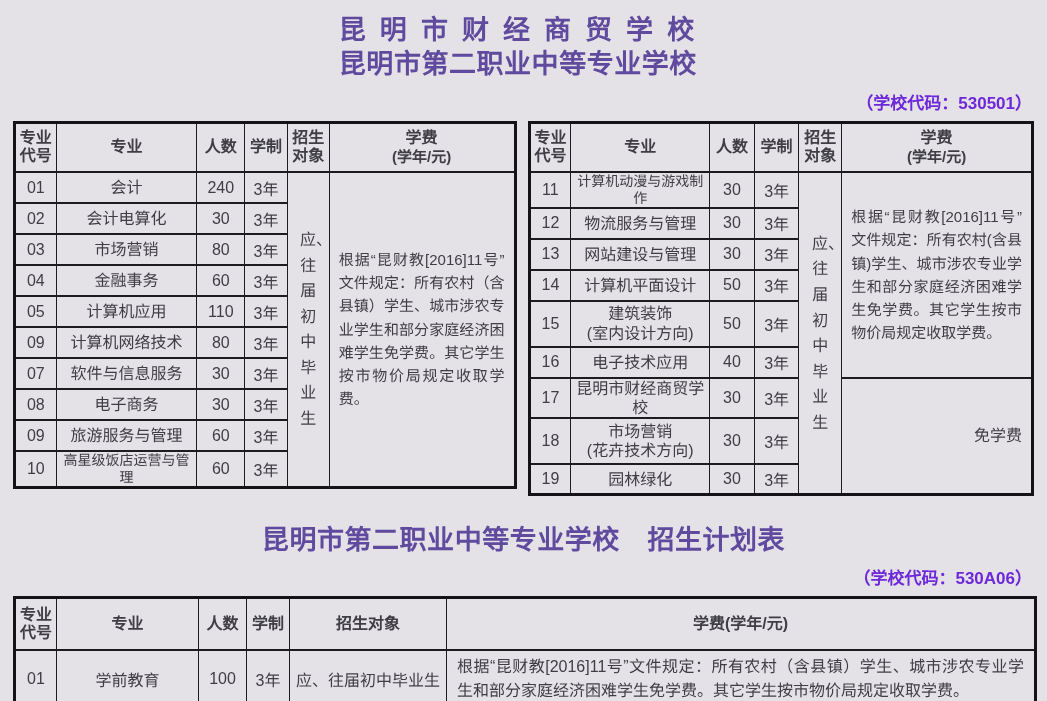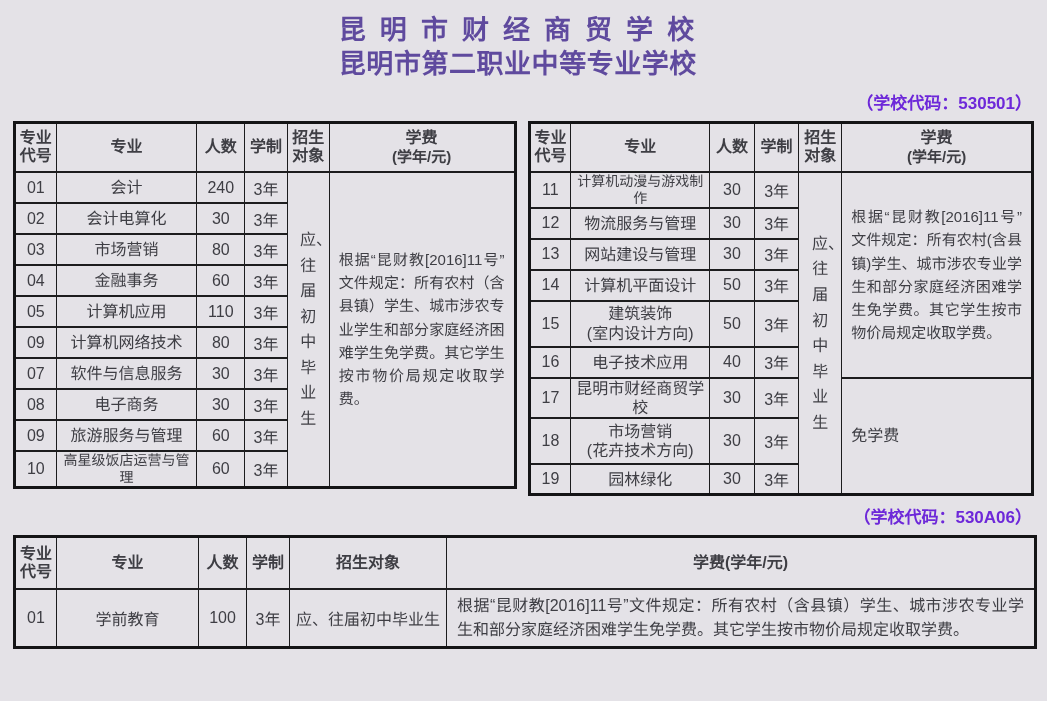--- a/index.html
+++ b/index.html
@@ -249,39 +249,40 @@
         <td>16</td>
         <td class="major-cell">电子技术应用</td>
         <td>40</td>
         <td>3年</td>
       </tr>
       <tr class="r31">
         <td>17</td>
         <td class="major-cell">昆明市财经商贸学校</td>
         <td>30</td>
         <td>3年</td>
-        <td class="tuition-cell free-cell" rowspan="3" style="text-align:left">免学费</td>
+        <td class="tuition-cell free-cell" rowspan="3" style="text-align:right">免学费</td>
       </tr>
       <tr class="r46">
         <td>18</td>
         <td class="major-cell">市场营销
 (花卉技术方向)</td>
         <td>30</td>
         <td>3年</td>
       </tr>
       <tr class="r31">
         <td>19</td>
         <td class="major-cell">园林绿化</td>
         <td>30</td>
         <td>3年</td>
       </tr>
     </tbody>
       </table>
   </div>
 
+  <div class="section2-title">昆明市第二职业中等专业学校　招生计划表</div>
   <div class="school-code">（学校代码：530A06）</div>
 
   <table class="bottom-table">
     <colgroup>
       <col style="width:42px">
         <col style="width:142px">
         <col style="width:48px">
       <col style="width:43px">
         <col style="width:157px">
         <col style="width:589px">

